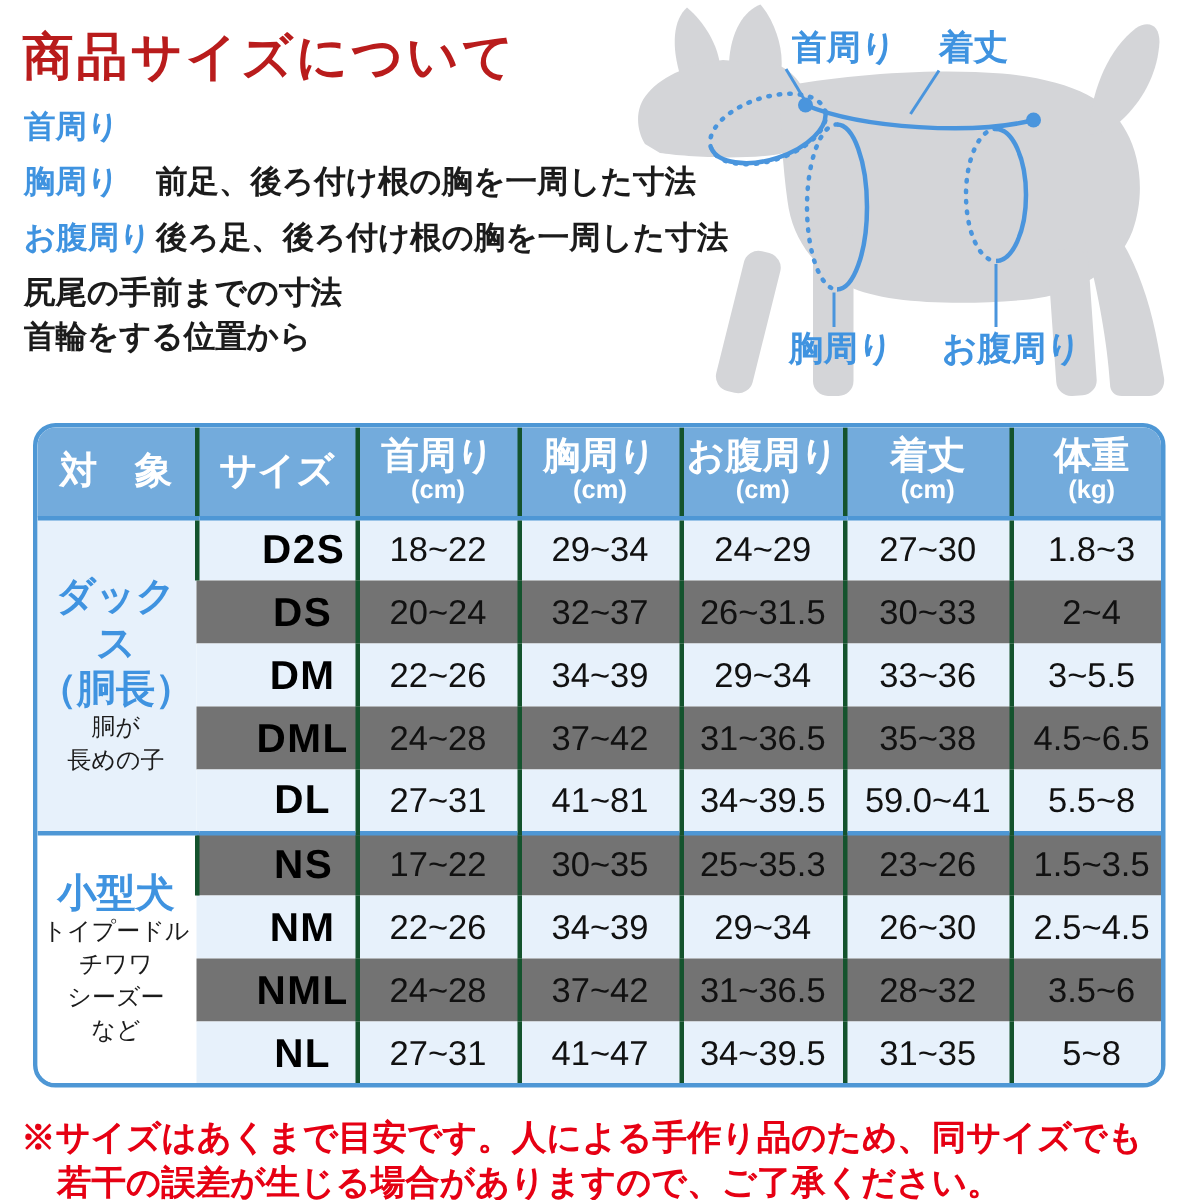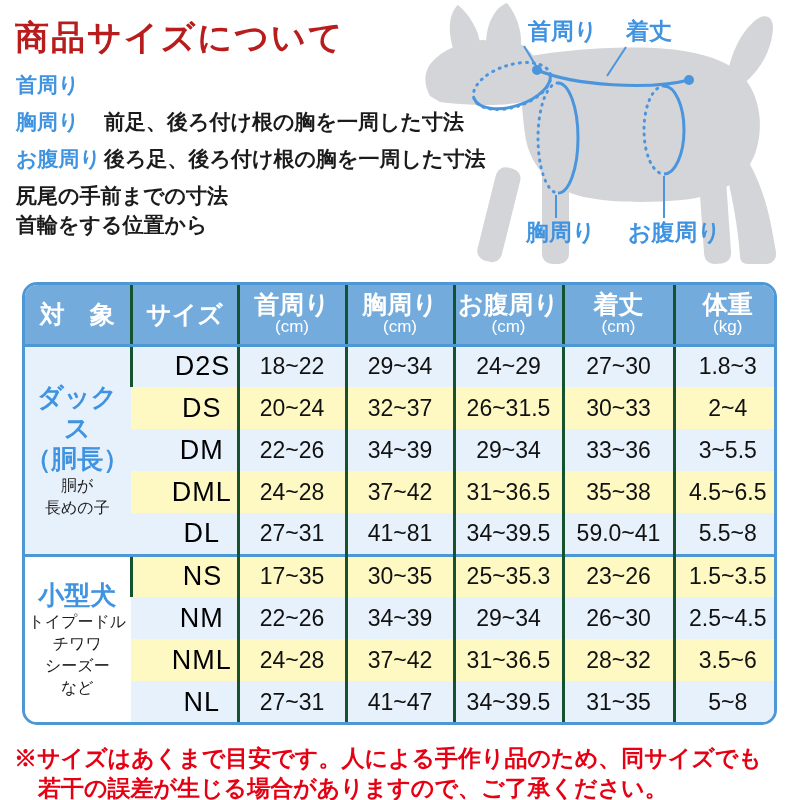--- a/index.html
+++ b/index.html
@@ -36,28 +36,28 @@
     box-sizing:border-box; z-index:2;
   }
   table { width:100%; height:100%; border-collapse:collapse; table-layout:fixed; }
   thead tr { height:60px; }
   th {
     background:#73abdc; color:#fff; font-weight:bold; padding:0;
     border-bottom:3px solid #4e97d5; vertical-align:middle;
   }
   th + th, td + td { border-left:3px solid #14532d; }
   .h-label { font-size:25px; line-height:25px; }
-  .h-unit  { font-size:17px; line-height:19px; font-weight:normal; }
+  .h-unit  { font-size:17px; line-height:19px; font-weight:bold; }
   .h-unit:empty { display:none; }
   tbody tr { height:42px; }
-  td { text-align:center; vertical-align:middle; padding:0; background:#fef9c3; }
+  td { text-align:center; vertical-align:middle; padding:0; background:#737373; }
   tr.alt td { background:#e7f1fb; }
   td.col-target { background:#fff; border-left:none;margin-left:32px; }
   tr.group-start td { border-top:3px solid #4e97d5; }
-  td.col-size { font-weight:normal; font-size:27px; color:#000; letter-spacing:1px;padding-left:36px; }
+  td.col-size { font-weight:bold; font-size:27px; color:#000; letter-spacing:1px;padding-left:36px; }
   td.col-val  { font-size:23px; color:#111; }
   .target-main { color:#3f93e0; font-size:26px; font-weight:bold; line-height:31px; }
   .target-sub  { color:#1b1b1b; font-size:16px; font-weight:normal; line-height:22px; }
   
   .note {
     position:absolute; left:14px; top:743px; z-index:2;
     color:#e60013; font-size:23px; font-weight:bold; line-height:30px; white-space:nowrap;
   }
   .note .l2 { padding-left:24px; }
 </style>
@@ -219,21 +219,21 @@
         </tr>
         <tr class="group-start">
           <td class="col-target" rowspan="4">
             <div class="target-main">小型犬</div>
             <div class="target-sub">トイプードル</div>
             <div class="target-sub">チワワ</div>
             <div class="target-sub">シーズー</div>
             <div class="target-sub">など</div>
           </td>
           <td class="col-size">NS</td>
-          <td class="col-val">17~35</td>
+          <td class="col-val">17~22</td>
           <td class="col-val">30~35</td>
           <td class="col-val">25~35.3</td>
           <td class="col-val">23~26</td>
           <td class="col-val">1.5~3.5</td>
         </tr>
         <tr class="alt">
           <td class="col-size">NM</td>
           <td class="col-val">22~26</td>
           <td class="col-val">34~39</td>
           <td class="col-val">29~34</td>

